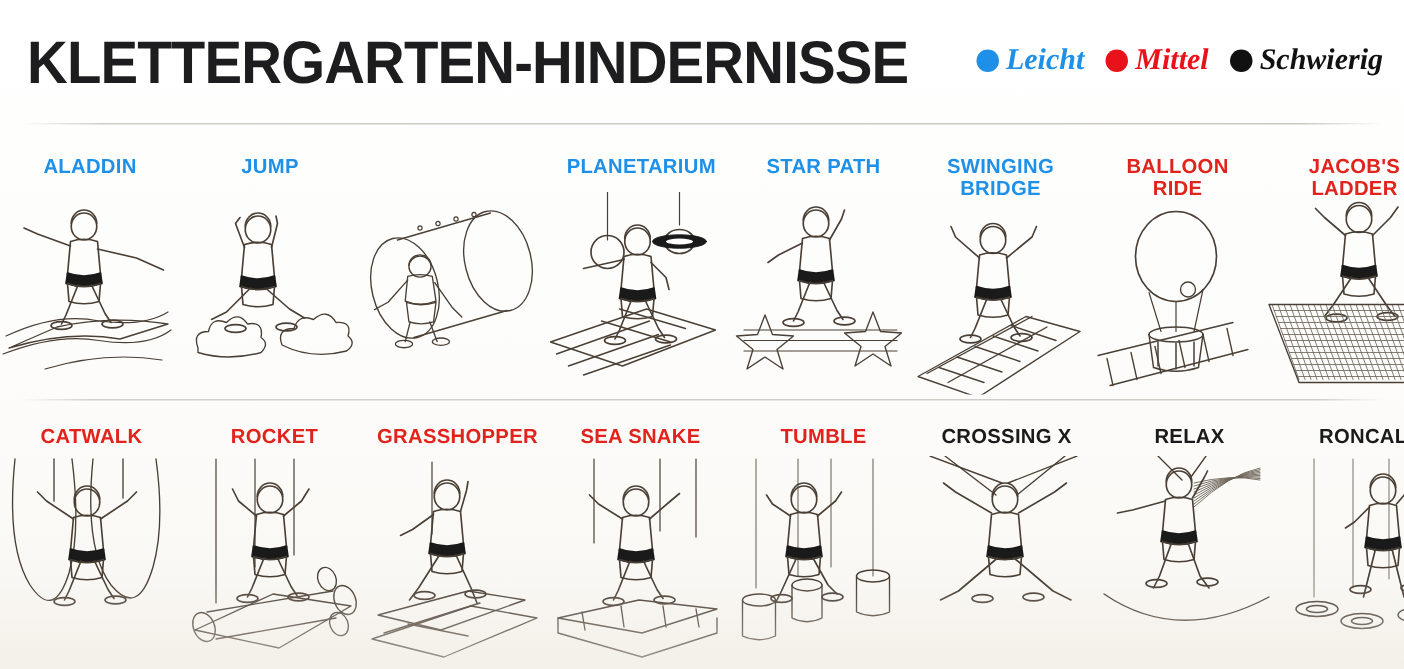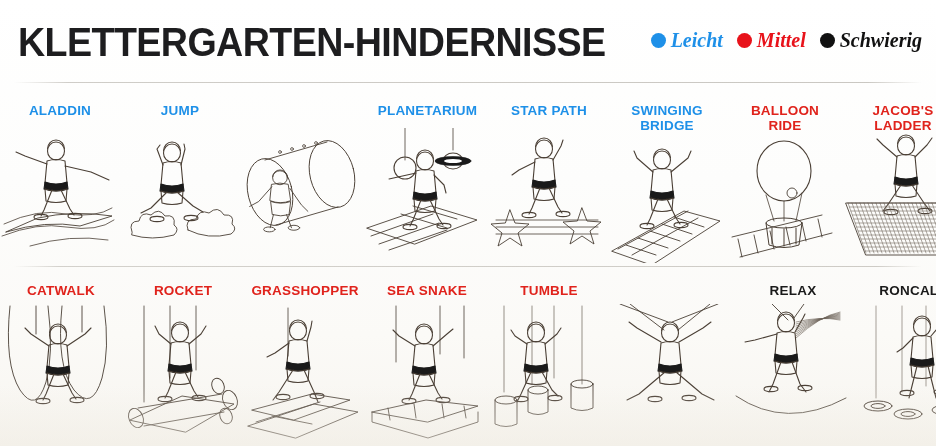--- a/index.html
+++ b/index.html
@@ -512,20 +512,21 @@
               <path d="M7,96 v24 q11,5 22,0 v-24"></path>
               <ellipse cx="50" cy="86" rx="10" ry="4"></ellipse>
               <path d="M40,86 v22 q10,5 20,0 v-22"></path>
               <ellipse cx="94" cy="80" rx="11" ry="4"></ellipse>
               <path d="M83,80 v24 q11,5 22,0 v-24"></path>
             </g>
           </svg>
         </div>
       </div>
       <div class="cell">
+        <div class="cell-label" style="color: rgb(26, 26, 26);">CROSSING X</div>
         <div class="cell-art">
           <svg width="122" height="140" viewBox="0 0 122 140" fill="none" stroke="#4a3f35" stroke-width="1.1" stroke-linecap="round" stroke-linejoin="round">
             <g stroke-width="0.9">
               <path d="M58,18 l-48,-18"></path>
               <path d="M62,18 l46,-18"></path>
               <path d="M54,26 l-34,-26"></path>
               <path d="M68,26 l32,-26"></path>
             </g>
             <g transform="translate(60,22)">
               <ellipse cx="0" cy="7" rx="8.5" ry="9"></ellipse>

